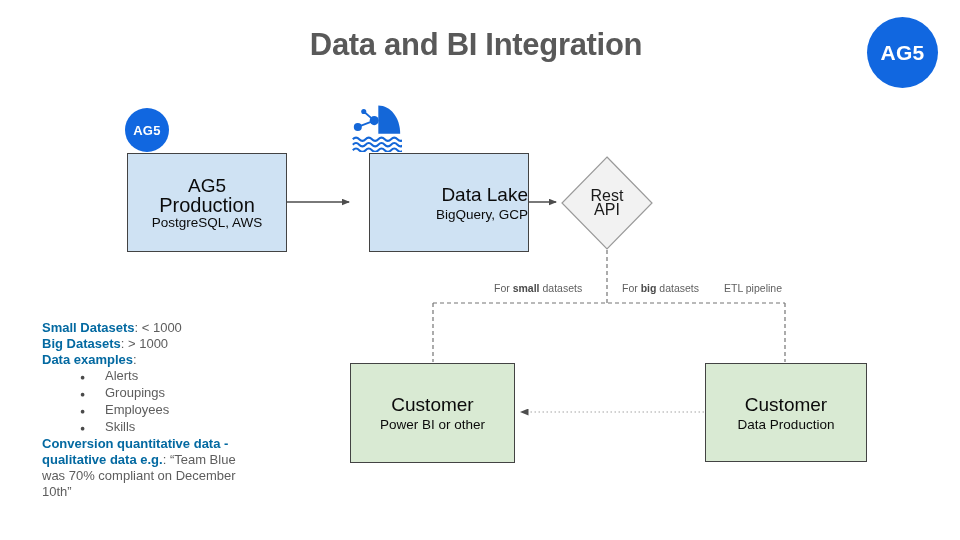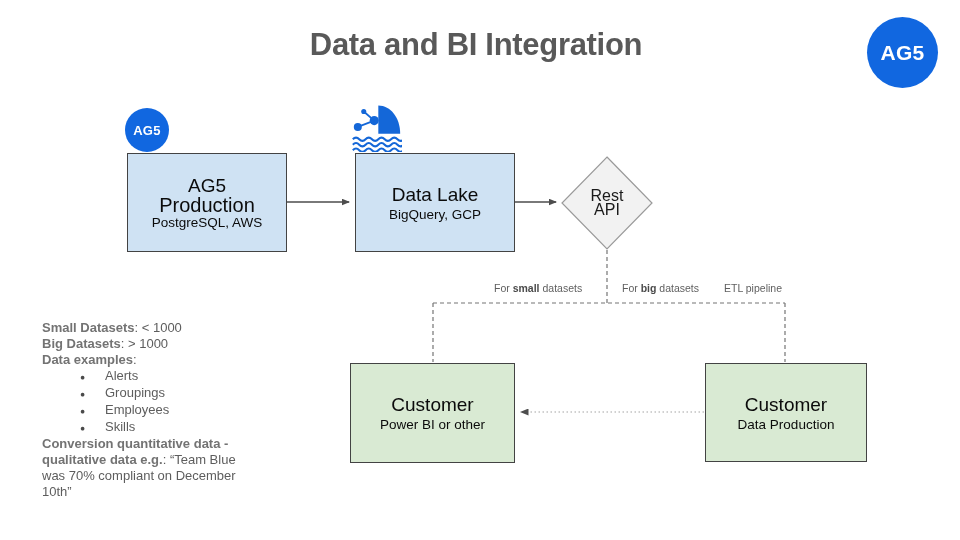--- a/index.html
+++ b/index.html
@@ -25,21 +25,21 @@
   .datalake-icon{position:absolute;left:351px;top:101px;width:51px;height:51px;}
   
   .node{
     position:absolute;border:1px solid #434343;
     display:flex;flex-direction:column;align-items:center;justify-content:center;
     text-align:center;color:#0b0b0b;
   }
   .node-blue{background:var(--box-blue,#cfe2f3);}
   .node-green{background:var(--box-green,#d9ead3);}
   .node-ag5{left:127px;top:153px;width:158px;height:97px;}
-  .node-datalake{left:355px;top:153px;width:158px;height:97px;}
+  .node-datalake{left:369px;top:153px;width:158px;height:97px;align-items:flex-end;}
   .node-customer-bi{left:350px;top:363px;width:163px;height:98px;}
   .node-customer-dw{left:705px;top:363px;width:160px;height:97px;}
   .node-title{font-size:19px;line-height:23px;}
   .node-sub{font-size:20px;line-height:17px;}
   .node-detail{font-size:13.5px;line-height:17px;}
   
   .diamond-label{
     position:absolute;left:577px;top:189px;width:60px;text-align:center;
     font-size:16px;line-height:14px;color:#1a1a1a;white-space:pre-line;
   }
@@ -47,21 +47,21 @@
   .edge-label{position:absolute;top:282px;font-size:10.5px;color:#5f5f5f;white-space:nowrap;}
   .edge-label b{color:#4a4a4a;}
   .edge-label-small{left:494px;}
   .edge-label-big{left:622px;}
   .edge-label-etl{left:724px;}
   
   .notes{
     position:absolute;left:42px;top:320px;width:208px;
     font-size:13px;line-height:16px;color:#5d5d5d;
   }
-  .notes b{color:#737373;font-weight:700;}
+  .notes b{color:#0369a1;font-weight:700;}
   .bullet-row{display:flex;align-items:baseline;}
   .bullet-dot{width:25px;margin-left:38px;font-size:8.5px;color:#4a4a4a;flex:0 0 auto;}
   
   .connectors{position:absolute;left:0;top:0;width:960px;height:540px;pointer-events:none;}
 </style>
 </head>
 <body>
 
 <div class="canvas">
 

